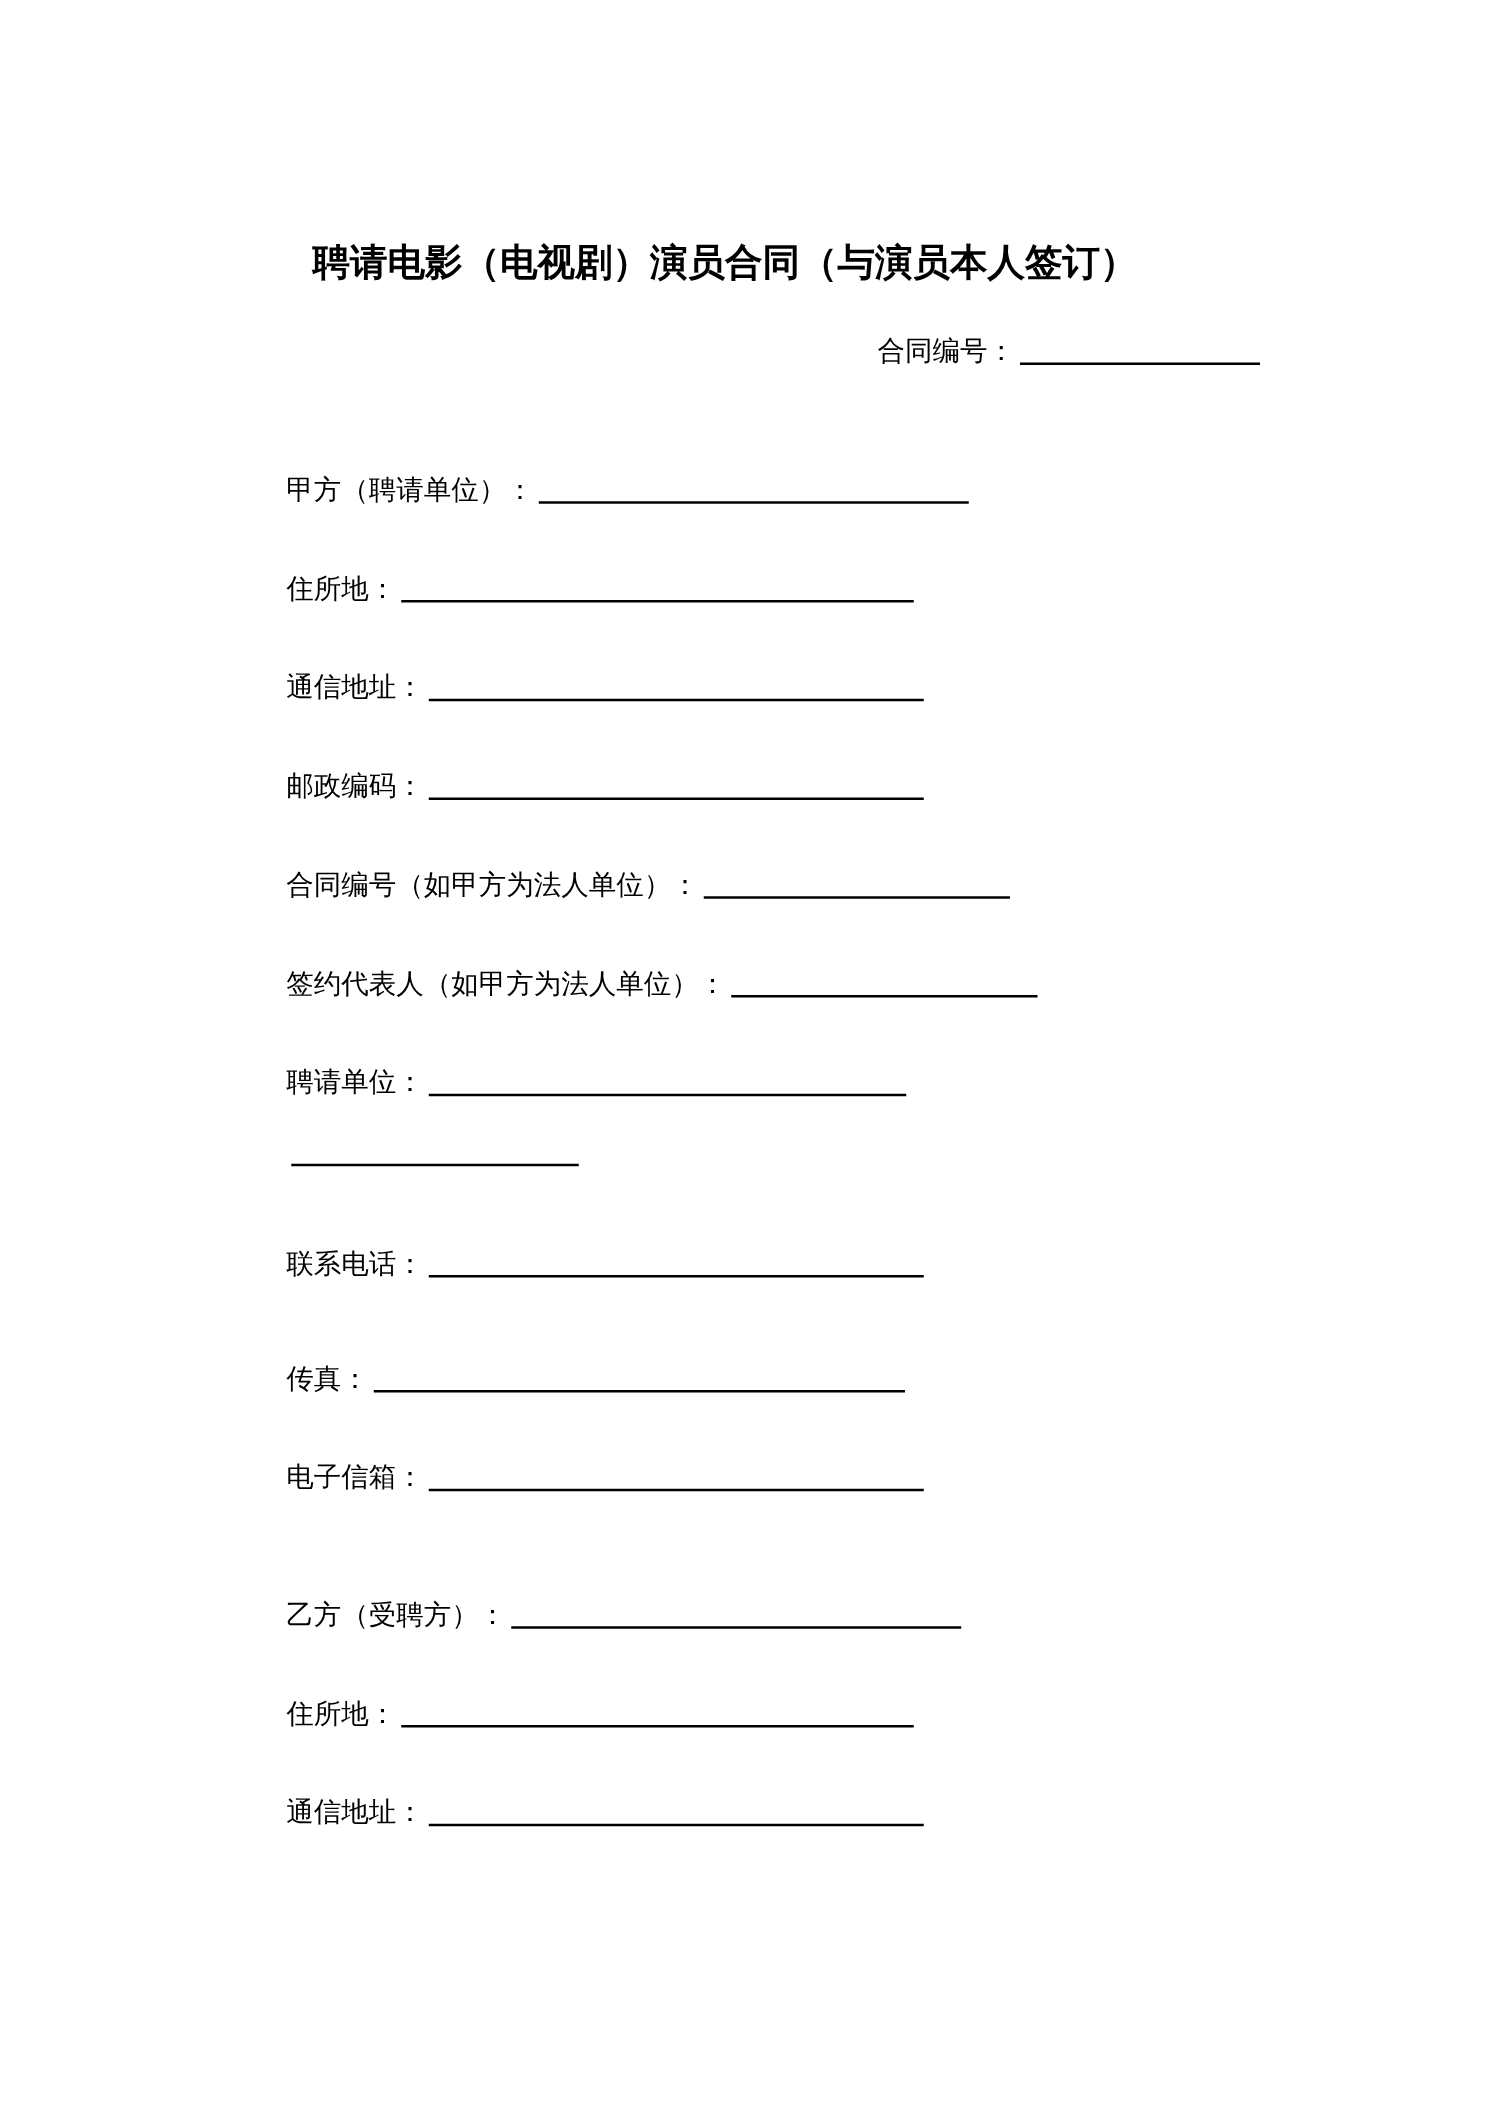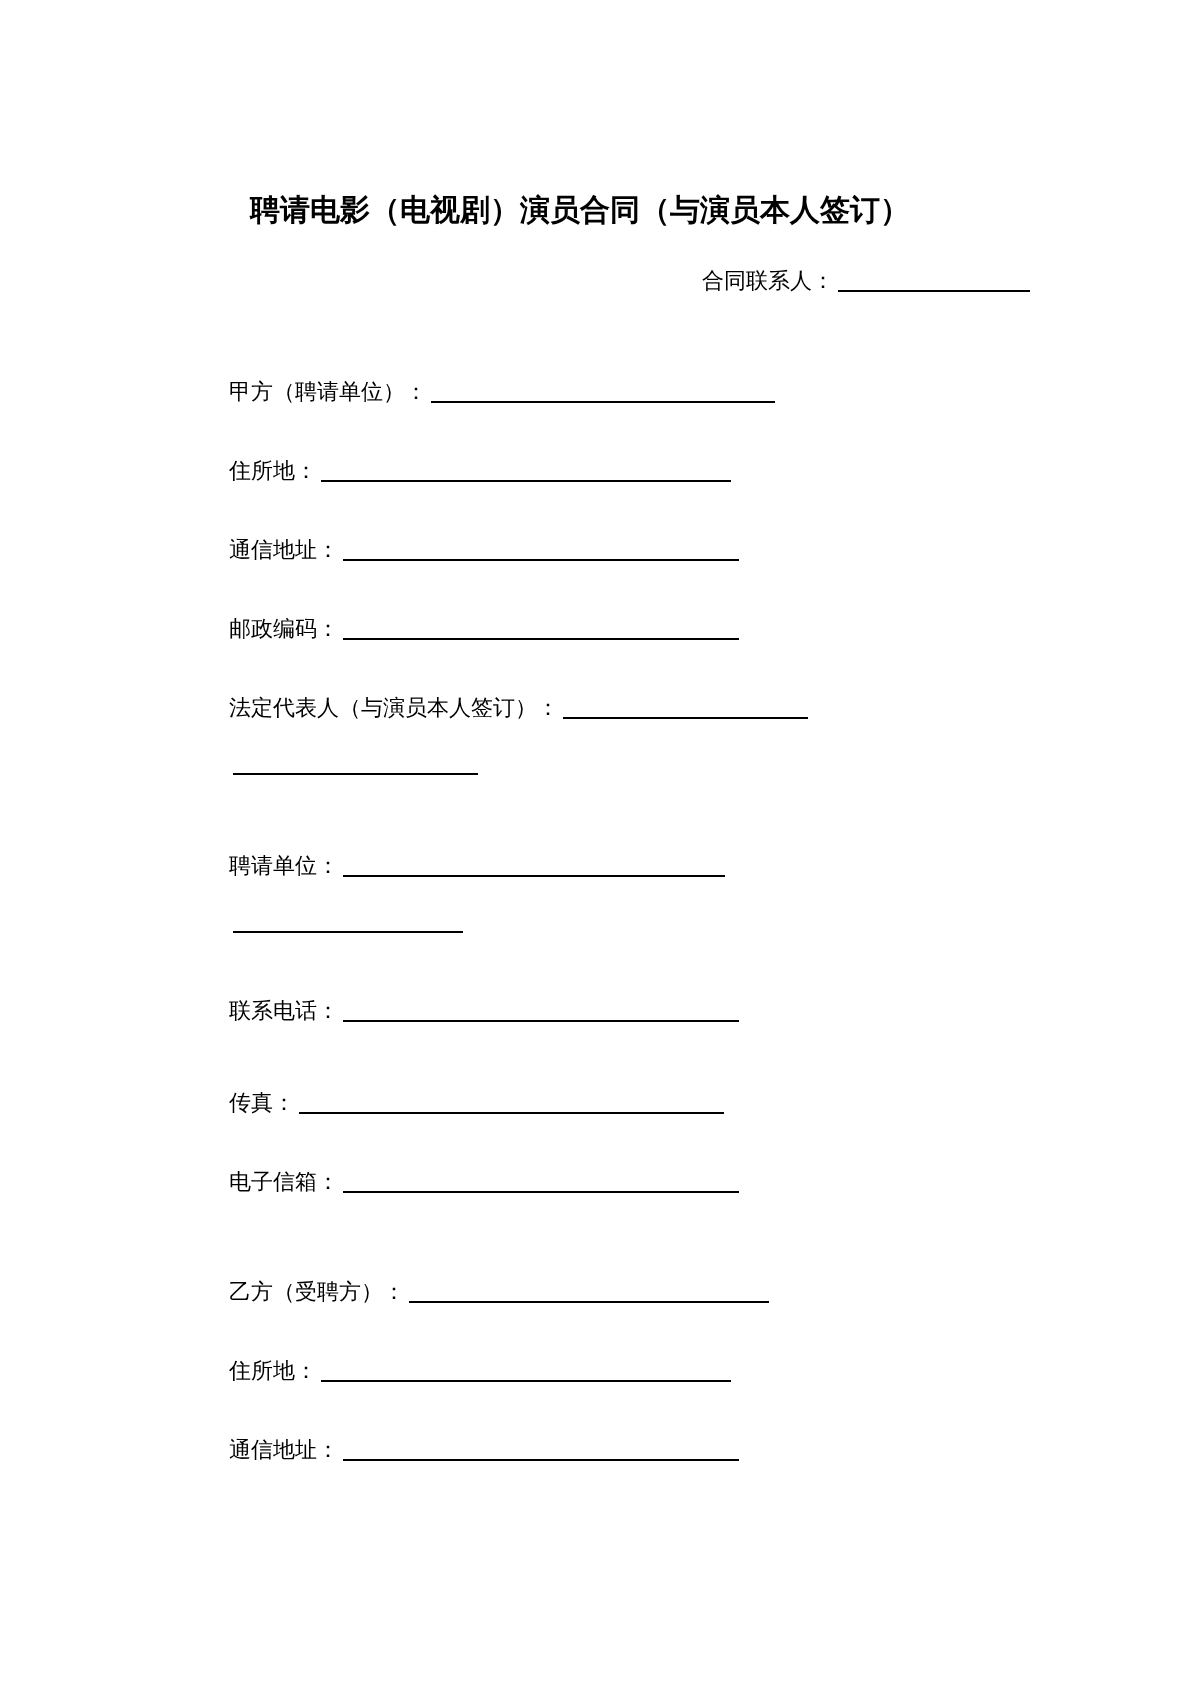--- a/index.html
+++ b/index.html
@@ -11,45 +11,46 @@
   .line { display: inline-block; border-bottom: 2px solid #000; height: 1px; margin-left: 4px; margin-bottom: 4px; }
   .field { position: absolute; left: 229px; font-size: 22px; display: flex; align-items: flex-end; white-space: nowrap; justify-content: flex-end; }
 </style>
 </head>
 <body>
 
 <div>
   <div class="title">聘请电影（电视剧）演员合同（与演员本人签订）</div>
 
   <div class="contract-no">
-    <span>合同联系人：</span>
+    <span>合同编号：</span>
     <span class="line" style="width:192px"></span>
   </div>
 
   <div class="field" style="top:377px">
     <span>甲方（聘请单位）：</span>
     <span class="line" style="width:344px"></span>
   </div>
   <div class="field" style="top:456px">
     <span>住所地：</span>
     <span class="line" style="width:410px"></span>
   </div>
   <div class="field" style="top:535px">
     <span>通信地址：</span>
     <span class="line" style="width:396px"></span>
   </div>
   <div class="field" style="top:614px">
     <span>邮政编码：</span>
     <span class="line" style="width:396px"></span>
   </div>
   <div class="field" style="top:693px">
-    <span>法定代表人（与演员本人签订）：</span>
+    <span>合同编号（如甲方为法人单位）：</span>
     <span class="line" style="width:245px"></span>
   </div>
   <div class="field" style="top:772px">
+    <span>签约代表人（如甲方为法人单位）：</span>
     <span class="line" style="width:245px"></span>
   </div>
   <div class="field" style="top:851px">
     <span>聘请单位：</span>
     <span class="line" style="width:382px"></span>
   </div>
   <div class="field" style="top:930px">
     <span class="line" style="width:230px"></span>
   </div>
   <div class="field" style="top:996px">

